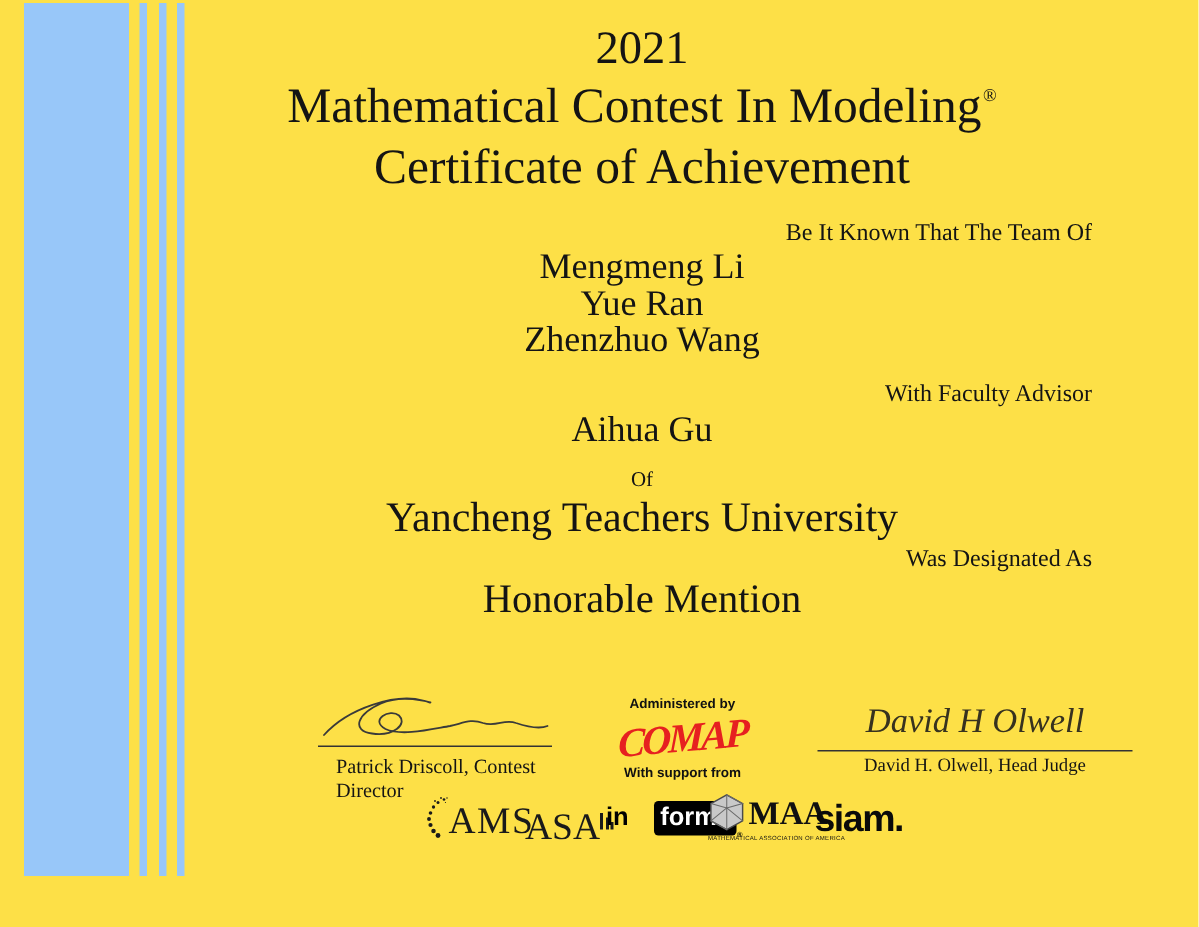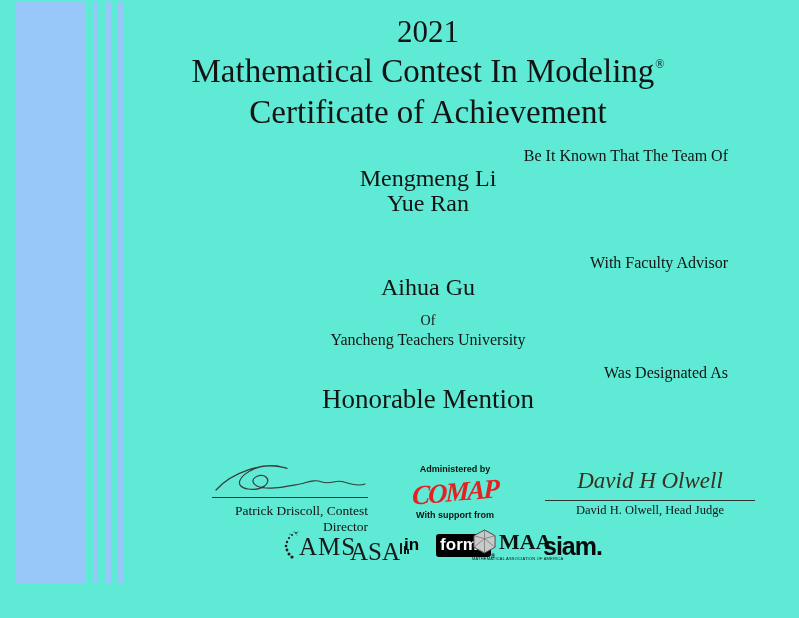--- a/index.html
+++ b/index.html
@@ -1,16 +1,16 @@
 <!DOCTYPE html>
 <html><head>
 <meta charset="utf-8">
 <style>
   html,body{margin:0;padding:0;background:#ffffff;}
-  .page{position:relative;width:799px;height:618px;background:#5eead4;overflow:hidden;
+  .page{position:relative;width:799px;height:618px;background:#fde047;overflow:hidden;
         font-family:"Liberation Serif", serif;color:#141414;}
 
   
   .stripe-band{position:absolute;top:2px;left:16px;width:110px;height:582px;}
   .stripe{position:absolute;top:0;height:100%;background:#98c7f9;}
   .stripe.wide{left:0;width:70px;}
   .stripe.s1{left:77px;width:5px;}
   .stripe.s2{left:90px;width:5px;}
   .stripe.s3{left:102px;width:5px;}
 
@@ -21,29 +21,29 @@
   .title{top:55px;font-size:33px;}
   .reg{font-size:12px;vertical-align:14px;margin-left:1px;}
   .subtitle{top:96px;font-size:33px;}
   .small{font-size:16px;text-align:right;}
   .team-intro{top:148px;}
   .names{top:166px;font-size:24px;line-height:24.5px;}
   .names div{text-align:center;}
   .advisor-intro{top:255px;}
   .advisor{top:275px;font-size:24px;}
   .of{top:314px;font-size:14px;}
-  .institution{top:332px;font-size:16px;}
+  .institution{top:332px;font-size:28px;}
   .designated{top:365px;}
   .designation{top:386px;font-size:27px;}
 
   
   .sigline{position:absolute;height:0;border-top:1.6px solid #333;}
   .sig-left-svg{position:absolute;left:212px;top:458px;}
   .sig-left-line{left:212px;width:156px;top:497px;}
-  .sig-left-label{position:absolute;left:212px;width:156px;top:503px;text-align:right;
+  .sig-left-label{position:absolute;left:224px;width:156px;top:503px;text-align:left;
                   font-size:13.5px;}
   .comap-block{position:absolute;left:394px;top:464px;width:100px;text-align:center;margin-left:11px;}
   .comap-small{font-family:"Liberation Sans", sans-serif;font-weight:bold;font-size:9px;
                color:#111;}
   .comap-logo{display:inline-block;margin:3px 0 2px 0;font-size:27px;font-weight:bold;
               font-style:italic;color:#e62020;letter-spacing:-2px;
               transform:rotate(-5deg) skewX(-6deg);}
   .sig-right-script{position:absolute;left:548px;width:204px;top:468px;text-align:center;
                     font-size:23px;font-style:italic;color:#37321f;white-space:nowrap;}
   .sig-right-line{left:545px;width:210px;top:500px;}
@@ -86,20 +86,21 @@
 
   <div class="content">
     <div class="line year">2021</div>
     <div class="line title"><span>Mathematical Contest In Modeling</span><sup class="reg">®</sup></div>
     <div class="line subtitle">Certificate of Achievement</div>
 
     <div class="line small team-intro">Be It Known That The Team Of</div>
     <div class="line names">
       <div>Mengmeng Li</div>
       <div>Yue Ran</div>
+      <div>Zhenzhuo Wang</div>
     </div>
 
     <div class="line small advisor-intro">With Faculty Advisor</div>
     <div class="line of">Of</div>
     <div class="line advisor">Aihua Gu</div>
     <div class="line institution">Yancheng Teachers University</div>
     <div class="line small designated">Was Designated As</div>
     <div class="line designation">Honorable Mention</div>
   </div>
 

